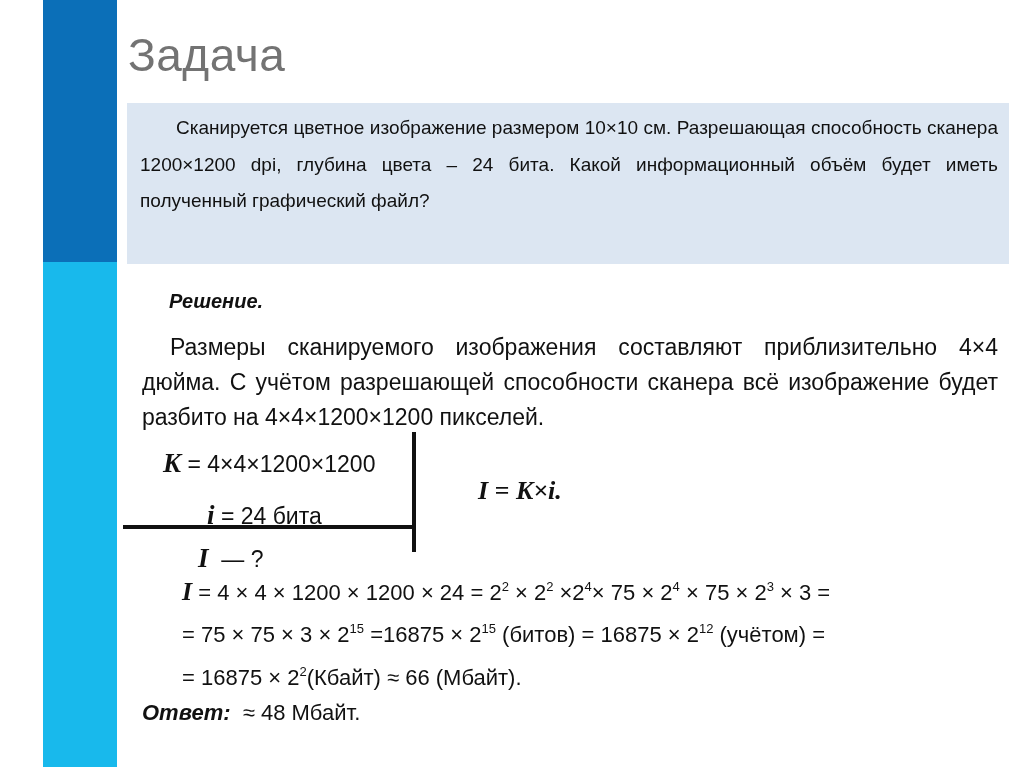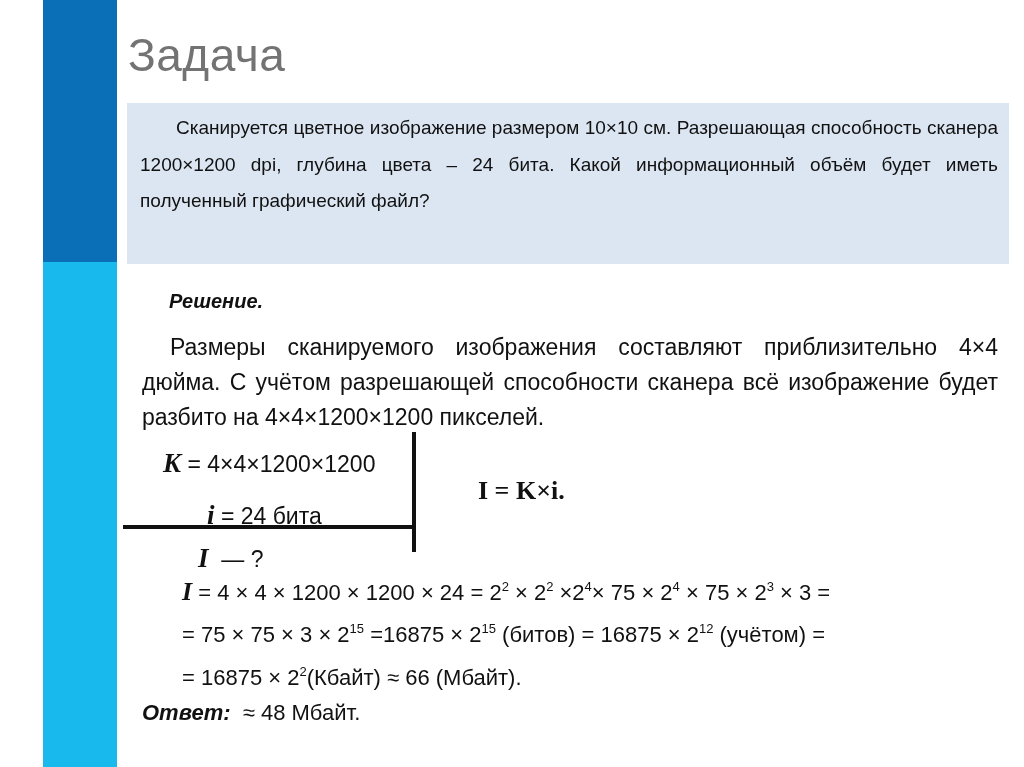--- a/index.html
+++ b/index.html
@@ -11,21 +11,21 @@
   .task-box { position:absolute; left:127px; top:103px; width:882px; height:161px; background:#dce6f2; }
   .task-text { position:absolute; left:140px; top:110px; width:858px; font-size:19px; line-height:36.5px;
                text-align:justify; text-indent:36px; }
   .sol-title { position:absolute; left:161px; top:290px; font-size:20px; font-weight:bold; font-style:italic;margin-left:8px; }
   .sol-text { position:absolute; left:142px; top:330px; width:856px; font-size:23px; line-height:35px;
               text-align:justify; text-indent:28px; }
   .given { position:absolute; font-size:23px; }
   .given .var { font-family:"Liberation Serif", serif; font-weight:bold; font-style:italic; font-size:27px; }
   .vline { position:absolute; left:412px; top:432px; width:4px; height:120px; background:#111; }
   .hline { position:absolute; left:123px; top:525px; width:292px; height:4px; background:#111; }
-  .formula { position:absolute; left:478px; top:476px; font-family:"Liberation Serif", serif; font-weight:bold; font-size:26px; }
+  .formula { position:absolute; left:478px; top:476px; font-family:"Liberation Serif", serif; font-weight:bold; font-style:italic; font-size:26px; }
   .calc { position:absolute; left:142px; font-size:22px; white-space:nowrap;margin-left:40px; }
   .calc .var { font-family:"Liberation Serif", serif; font-weight:bold; font-style:italic; font-size:26px; }
   sup { font-size:13px; vertical-align:9px; }
   .answer { position:absolute; left:142px; top:700px; font-size:22px; }
   .answer .lbl { font-weight:bold; font-style:italic; }
 </style>
 </head>
 <body>
 
 <div class="bar-top"></div>

